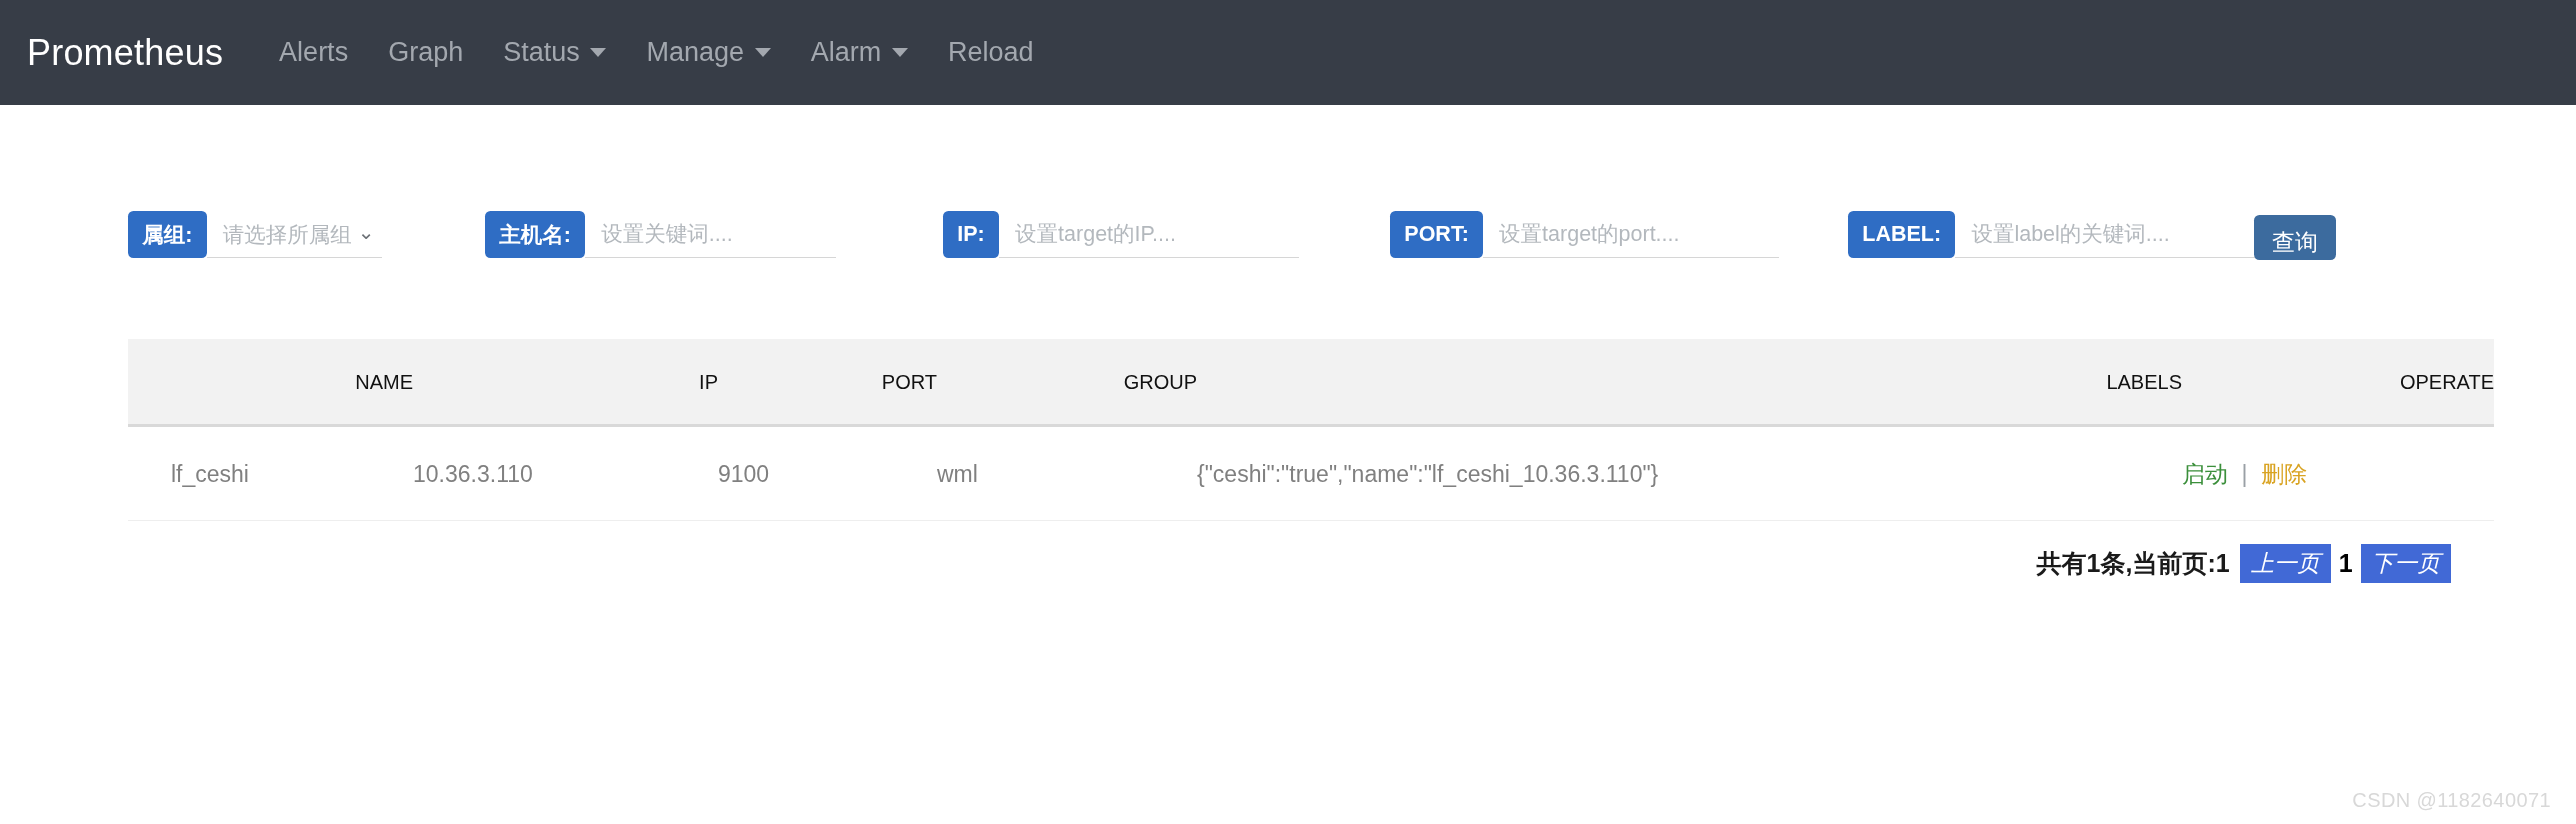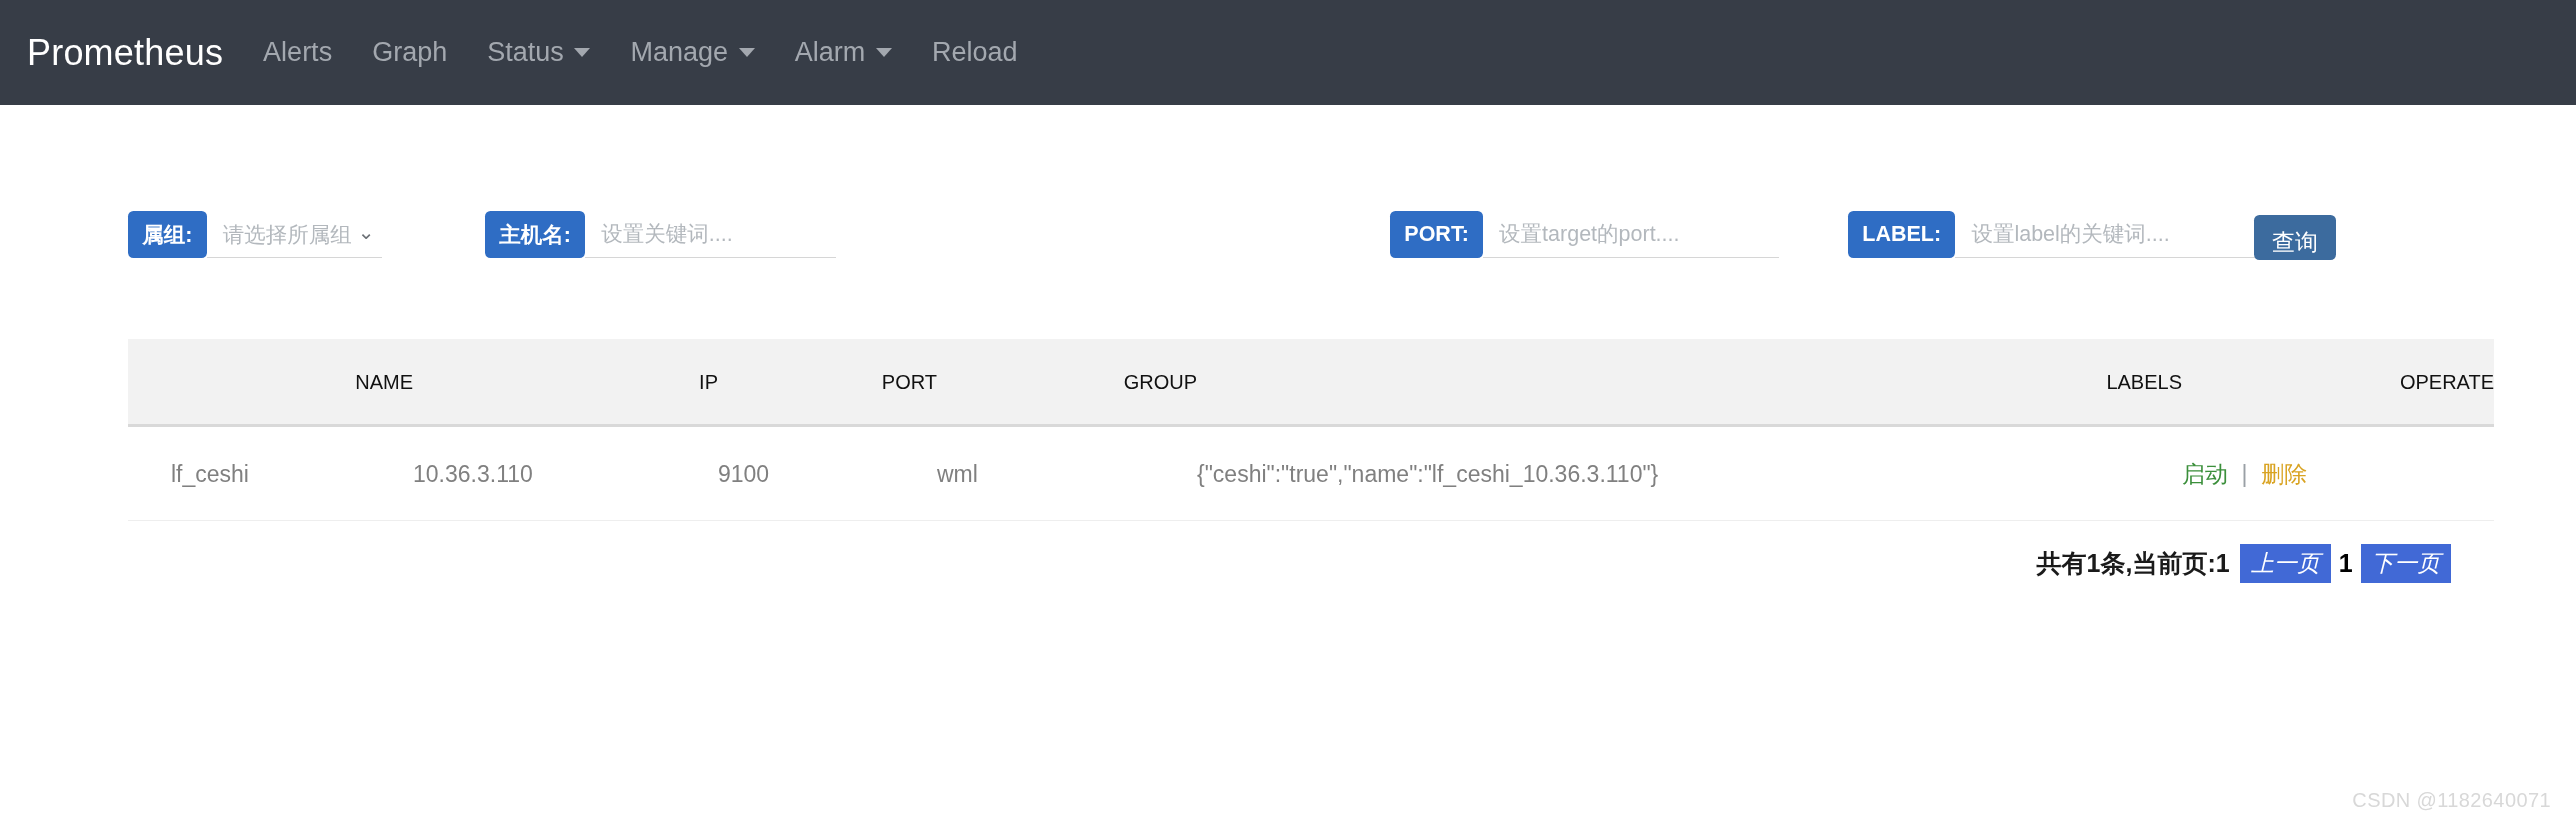--- a/index.html
+++ b/index.html
@@ -22,21 +22,21 @@
     display: flex;
     align-items: center;
     padding-left: 27px;
     box-sizing: border-box;
   }
   .brand {
     color: #ffffff;
     font-size: 36px;
     font-weight: 400;
     letter-spacing: 0.2px;
-    margin-right: 20px;
+    margin-right: 36px;
     white-space: nowrap;
   }
   .nav-items {
     display: flex;
     align-items: center;
     gap: 0px;
   }
   .nav-item {
     color: #a3a8af;
     font-size: 27px;
@@ -272,20 +272,24 @@
       <span class="select-text">请选择所属组</span>
       <span class="select-caret">⌄</span>
     </div>
   </div>
 
   <div class="filter-group" style="left:485px; top:0;">
     <div class="filter-label">主机名:</div>
     <input class="filter-input" style="width: 251px;" type="text" placeholder="设置关键词....">
   </div>
 
+  <div class="filter-group" style="left:943px; top:0;">
+    <div class="filter-label">IP:</div>
+    <input class="filter-input" style="width: 300px;" type="text" placeholder="设置target的IP....">
+  </div>
 
   <div class="filter-group" style="left:1390px; top:0;">
     <div class="filter-label">PORT:</div>
     <input class="filter-input" style="width: 296px;" type="text" placeholder="设置target的port....">
   </div>
 
   <div class="filter-group" style="left:1848px; top:0;justify-content:center;">
     <div class="filter-label">LABEL:</div>
     <input class="filter-input" style="width: 309px;" type="text" placeholder="设置label的关键词....">
   </div>

